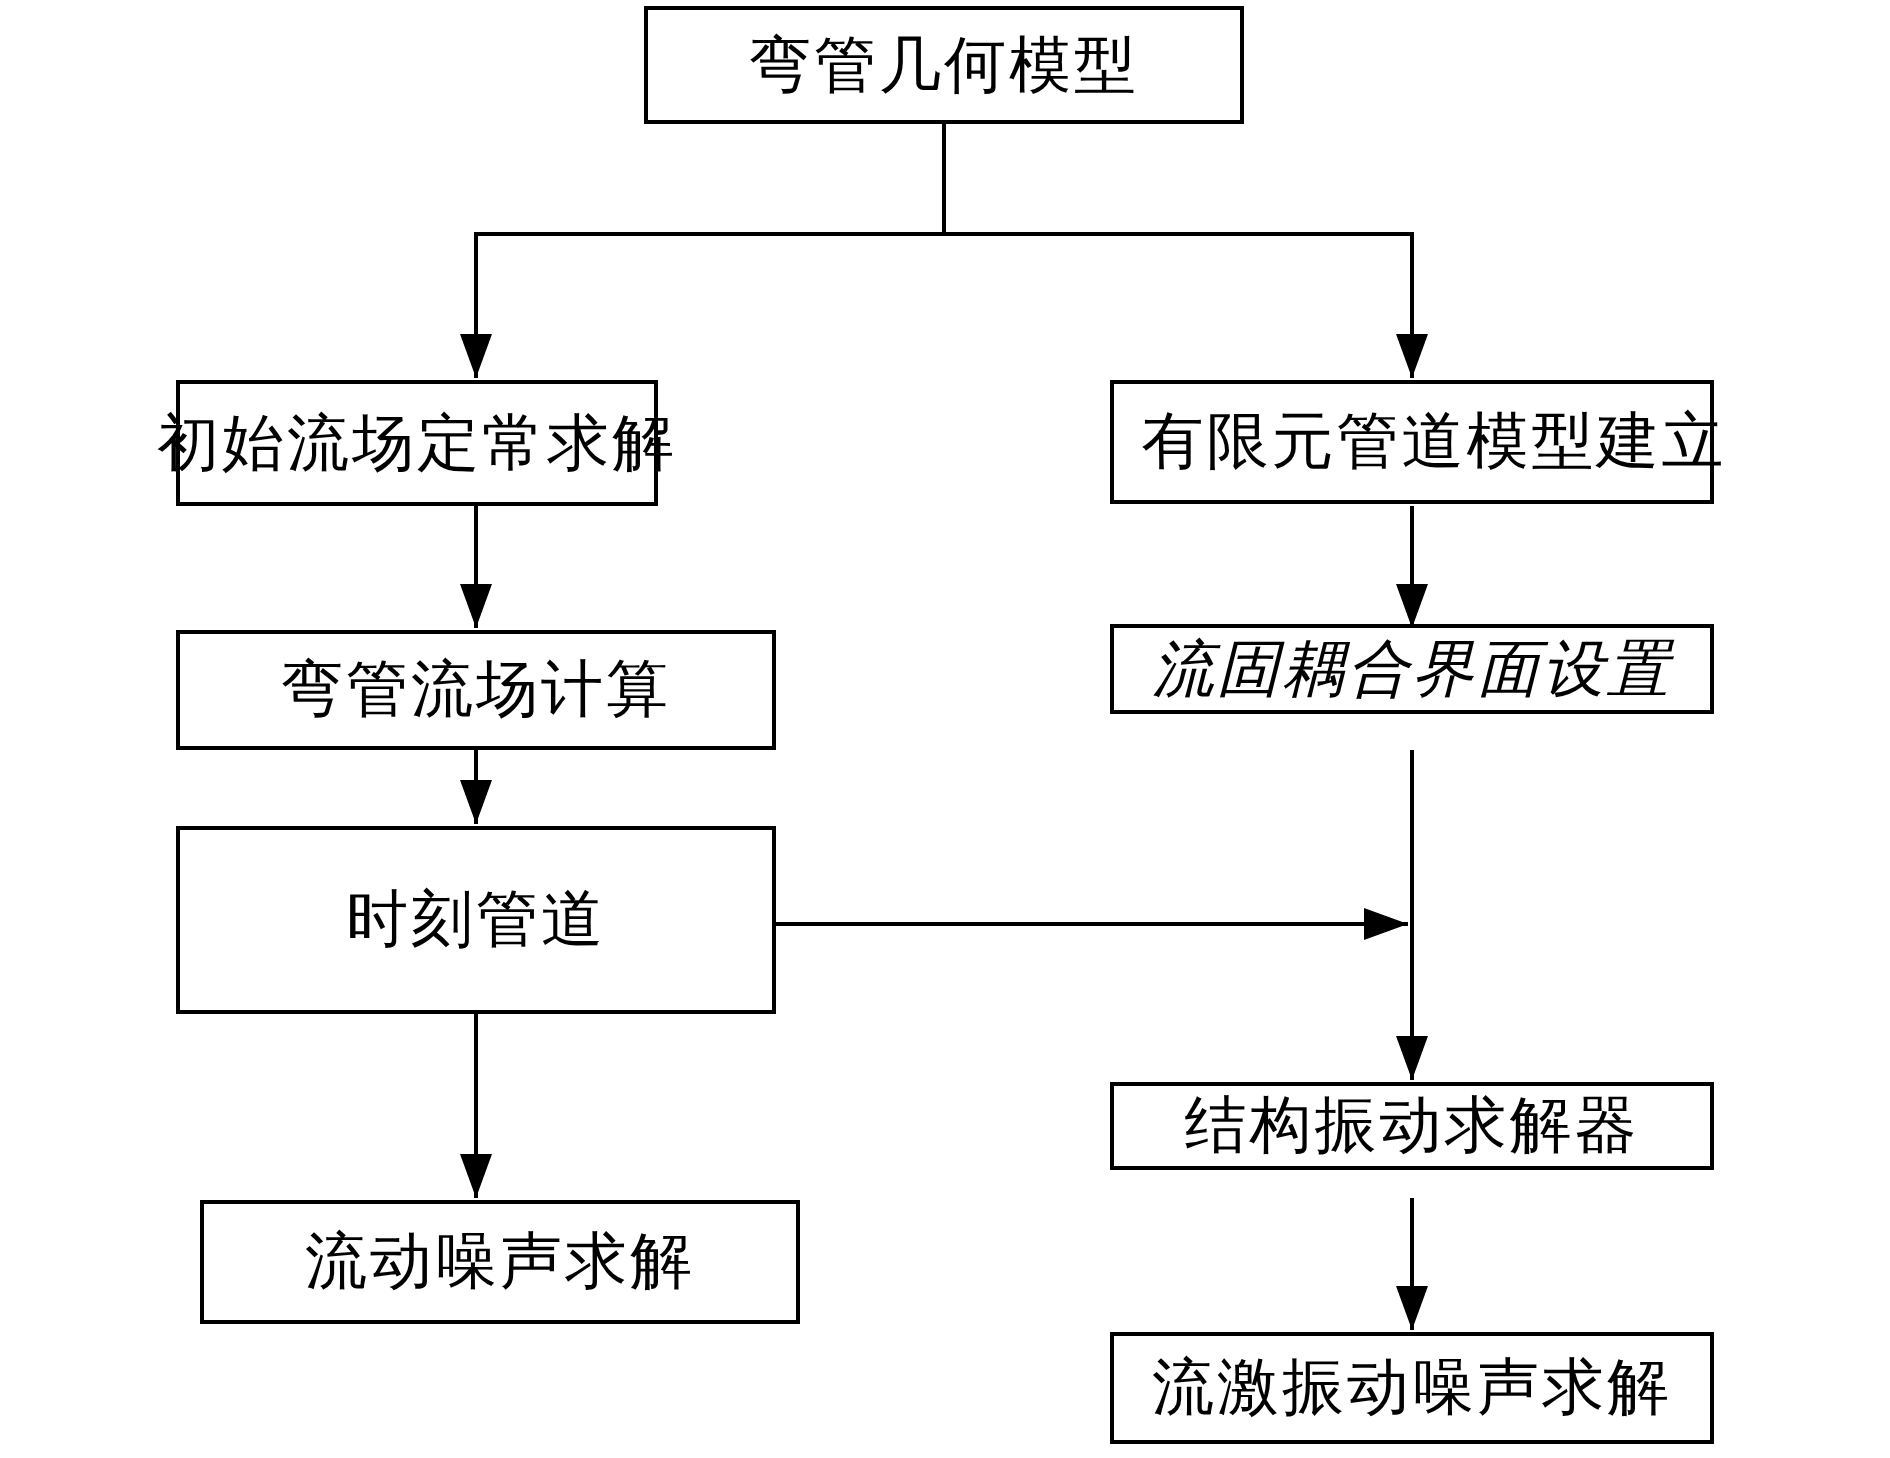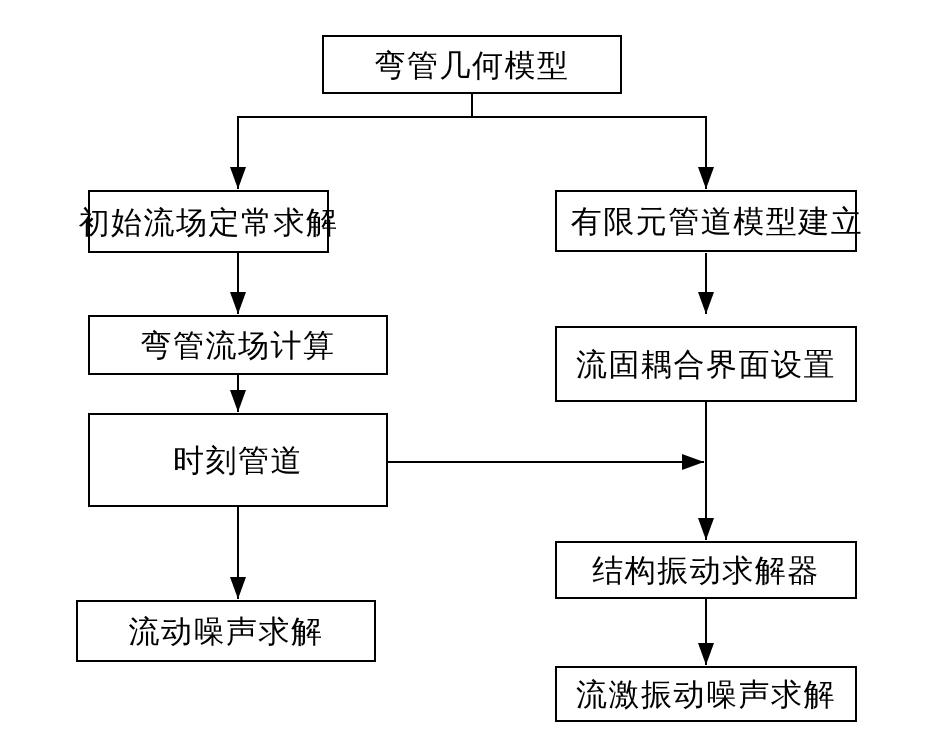--- a/index.html
+++ b/index.html
@@ -81,51 +81,51 @@
       <line x1="706" y1="253" x2="706" y2="314" marker-end="url(#arrowhead)"></line>
     </g>
     <g>
       <line x1="706" y1="375" x2="706" y2="540" marker-end="url(#arrowhead)"></line>
     </g>
     <g>
       <line x1="706" y1="599" x2="706" y2="665" marker-end="url(#arrowhead)"></line>
     </g>
   </svg>
 
-  <div class="node" style="left:322px; top:3px; width:300px; height:59px;margin-top:32px;">
+  <div class="node" style="left:322px; top:3px; width:300px; height:59px;">
     <span>弯管几何模型</span>
   </div>
 
   <div class="node" style="left:88px; top:190px; width:241px; height:63px;">
     <span>初始流场定常求解</span>
   </div>
 
   <div class="node" style="left:88px; top:315px; width:300px; height:60px;text-align:right;">
     <span>弯管流场计算</span>
   </div>
 
   <div class="node" style="left:88px; top:413px; width:300px; height:94px; white-space:normal;">
     <span>
       <span style="display:block;">时刻管道</span>
     </span>
   </div>
 
-  <div class="node" style="left:76px; top:600px; width:300px; height:62px;">
+  <div class="node" style="left:100px; top:600px; width:300px; height:62px;">
     <span>流动噪声求解</span>
   </div>
 
   <div class="node" style="left:555px; top:190px; width:302px; height:62px;padding-left:22px;">
     <span>有限元管道模型建立</span>
   </div>
 
-  <div class="node" style="left:555px; top:326px; width:302px; height:76px;">
+  <div class="node" style="left:555px; top:312px; width:302px; height:45px;font-style:italic;">
     <span>流固耦合界面设置</span>
   </div>
 
-  <div class="node" style="left:555px; top:541px; width:302px; height:58px;">
+  <div class="node" style="left:555px; top:541px; width:302px; height:44px;">
     <span>结构振动求解器</span>
   </div>
 
   <div class="node" style="left:555px; top:666px; width:302px; height:56px;">
     <span>流激振动噪声求解</span>
   </div>
 
 </div>
 
 </body></html>

